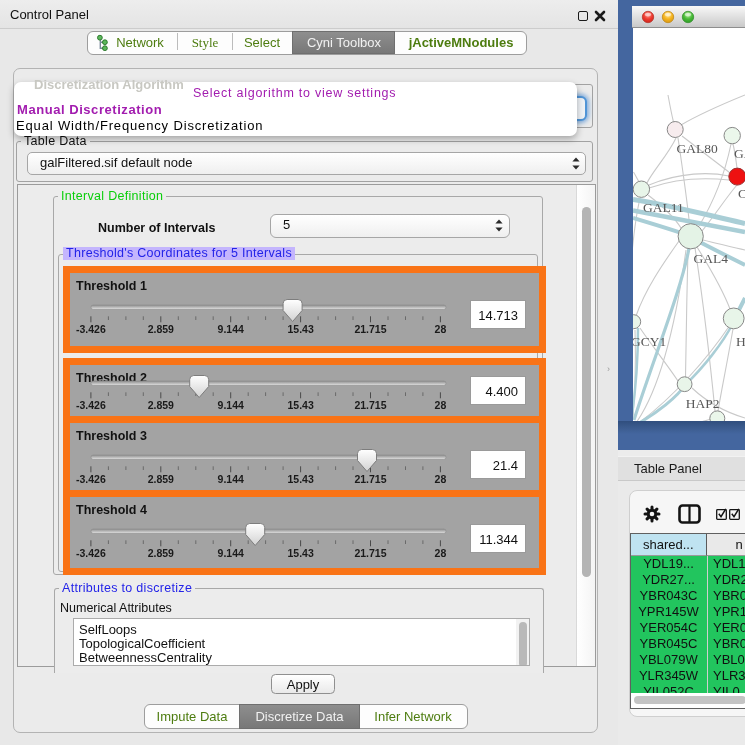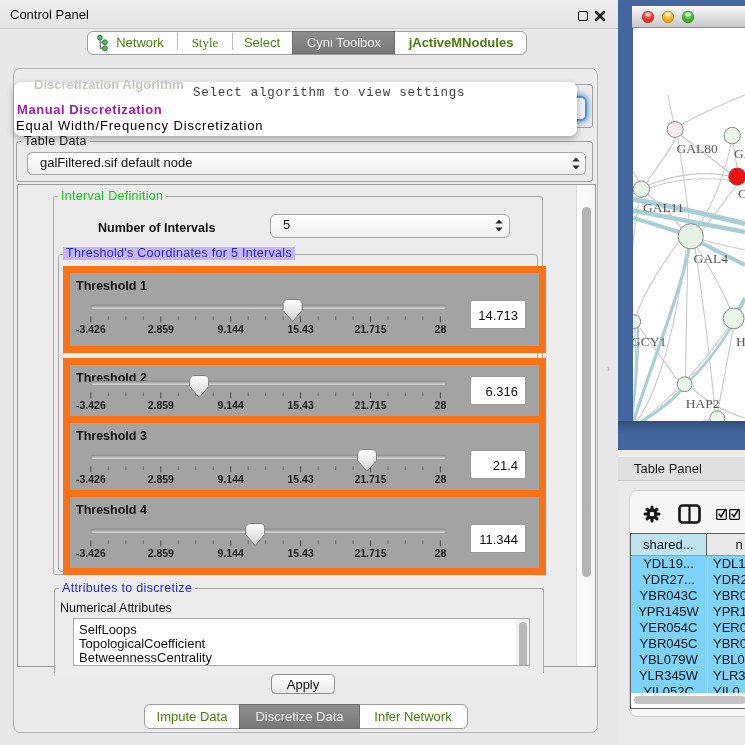--- a/index.html
+++ b/index.html
@@ -160,21 +160,21 @@
     <line x1="359.9" y1="50.3" x2="359.9" y2="54" stroke="#6a6a6a" stroke-width="1"></line>
     <line x1="377.4" y1="50.3" x2="377.4" y2="56.3" stroke="#4a4a4a" stroke-width="1"></line>
     <text x="27.9" y="67" text-anchor="middle" font-size="10.5" font-weight="bold" fill="#1a1a1a" font-family="Liberation Sans,sans-serif">-3.426</text>
     <text x="97.8" y="67" text-anchor="middle" font-size="10.5" font-weight="bold" fill="#1a1a1a" font-family="Liberation Sans,sans-serif">2.859</text>
     <text x="167.7" y="67" text-anchor="middle" font-size="10.5" font-weight="bold" fill="#1a1a1a" font-family="Liberation Sans,sans-serif">9.144</text>
     <text x="237.6" y="67" text-anchor="middle" font-size="10.5" font-weight="bold" fill="#1a1a1a" font-family="Liberation Sans,sans-serif">15.43</text>
     <text x="307.5" y="67" text-anchor="middle" font-size="10.5" font-weight="bold" fill="#1a1a1a" font-family="Liberation Sans,sans-serif">21.715</text>
     <text x="377.4" y="67" text-anchor="middle" font-size="10.5" font-weight="bold" fill="#1a1a1a" font-family="Liberation Sans,sans-serif">28</text>
     <path d="M126.7,37.5 a4.0,4.0 0 0 1 4.0,-4.0 l11.0,0 a4.0,4.0 0 0 1 4.0,4.0 l0,7 L136.2,55.5 L126.7,44.5 z" fill="url(#th2)" stroke="#7d7d7d" stroke-width="1"></path>
   </svg>
-<div class="vbox" style="left:470px;top:376px;width:56px;height:29px;line-height:29px;padding-right:7px;box-sizing:border-box;">6.316</div>
+<div class="vbox" style="left:470px;top:376px;width:56px;height:29px;line-height:29px;padding-right:7px;box-sizing:border-box;">4.400</div>
 <div class="thbox" style="top:416px;height:71px;">
     <div class="thtitle">Threshold 3</div>
   </div>
 <svg class="abs" style="left:63px;top:416px;" width="469" height="71" viewBox="0 0 469 71">
     <defs>
       <linearGradient id="tg3" x1="0" y1="0" x2="0" y2="1">
         <stop offset="0" stop-color="#8e8e8e"></stop>
         <stop offset="0.5" stop-color="#b9b9b9"></stop>
         <stop offset="1" stop-color="#e2e2e2"></stop>
       </linearGradient>
@@ -277,21 +277,21 @@
 <div class="abs" style="left:271px;top:677px;width:64px;text-align:center;font-size:13px;color:#111;">Apply</div>
 
 <div class="seg" style="left:144px;top:704px;width:322px;height:23px;"></div>
 <div class="abs" style="left:239px;top:704px;width:121px;height:25px;background:linear-gradient(#8e8e8e,#787878);border:1px solid #6f6f6f;box-sizing:border-box;"></div>
 <div class="segtxt" style="left:144px;width:96px;top:709px;">Impute Data</div>
 <div class="segtxt" style="left:239px;width:121px;top:709px;color:#f1f1f1;">Discretize Data</div>
 <div class="segtxt" style="left:360px;width:106px;top:709px;">Infer Network</div>
 
 <div class="abs" style="left:14px;top:82px;width:563px;height:54px;background:#ffffff;border-radius:7px;box-shadow:0 3px 7px rgba(0,0,0,0.30);"></div>
 <div class="abs" style="left:34px;top:77px;font-size:13px;font-weight:bold;color:#c8c8c2;">Discretization Algorithm</div>
-<div class="abs" style="left:193px;top:86px;font-size:12.5px;color:#404040;letter-spacing:0.75px;font-family:Liberation Mono, monospace;">Select algorithm to view settings</div>
+<div class="abs" style="left:193px;top:86px;font-size:12.5px;color:#a21caf;letter-spacing:0.75px;">Select algorithm to view settings</div>
 <div class="abs" style="left:17px;top:102px;font-size:13px;font-weight:bold;color:#a21caf;letter-spacing:0.55px;">Manual Discretization</div>
 <div class="abs" style="left:16px;top:118px;font-size:13px;color:#000;letter-spacing:0.85px;">Equal Width/Frequency Discretization</div>
 
 <div class="abs" style="left:607px;top:364px;width:6px;height:9px;color:#9a9a9a;font-size:9px;">›</div>
 
 <div class="abs" style="left:618px;top:0;width:127px;height:450px;background:#44669f;"></div>
 <div class="abs" style="left:618px;top:421px;width:127px;height:29px;background:linear-gradient(#304e7e 0%,#3a5a8c 20%,#44669f 45%,#44669f 100%);"></div>
 
 <div class="abs" style="left:632px;top:6px;width:113px;height:22px;background:linear-gradient(#f8f8f8,#c9c9c9);border-bottom:1px solid #8e8e8e;box-sizing:border-box;"></div>
 <svg class="abs" style="left:640px;top:9px;" width="105" height="16" viewBox="0 0 105 16">
@@ -407,21 +407,21 @@
   <line x1="11.5" y1="2" x2="11.5" y2="18" stroke="#141414" stroke-width="2.2"></line>
 </svg>
 
 <svg class="abs" style="left:716px;top:507px;" width="26" height="13" viewBox="0 0 26 13">
   <rect x="0.7" y="2.7" width="9.6" height="9.6" rx="0.8" fill="none" stroke="#141414" stroke-width="1.3"></rect>
   <path d="M2.8 6.8 L5 9.6 L9.8 1.8" stroke="#141414" stroke-width="1.5" fill="none"></path>
   <rect x="13.7" y="2.7" width="9.6" height="9.6" rx="0.8" fill="none" stroke="#141414" stroke-width="1.3"></rect>
   <path d="M15.8 6.8 L18 9.6 L22.8 1.8" stroke="#141414" stroke-width="1.5" fill="none"></path>
 </svg>
 
-<div class="abs" style="left:630px;top:533px;width:115px;height:176px;background:#7dd3fc;border:1.5px solid #606060;border-right:none;box-sizing:border-box;overflow:hidden;">
+<div class="abs" style="left:630px;top:533px;width:115px;height:176px;background:#22c55e;border:1.5px solid #606060;border-right:none;box-sizing:border-box;overflow:hidden;">
   <div style="position:absolute;left:0;top:0;width:75.5px;height:22px;background:#bfe3f1;border-right:1.5px solid #5a5a5a;border-bottom:1px solid #9a9a9a;box-sizing:border-box;text-align:center;font-size:13px;color:#111;line-height:21px;">shared...</div>
   <div style="position:absolute;left:75.5px;top:0;width:40px;height:22px;background:#e9e9e9;border-bottom:1px solid #9a9a9a;box-sizing:border-box;font-size:13px;color:#111;line-height:21px;padding-left:29px;">n</div>
   <div style="position:absolute;left:75.5px;top:22px;width:1px;height:152px;background:#cfcfcf;"></div>
   <div style="position:absolute;left:0;top:22px;width:75px;text-align:center;font-size:13px;color:#111;line-height:16px;">YDL19...<br>YDR27...<br>YBR043C<br>YPR145W<br>YER054C<br>YBR045C<br>YBL079W<br>YLR345W<br>YIL052C</div>
   <div style="position:absolute;left:82px;top:22px;width:60px;font-size:13px;color:#111;line-height:16px;">YDL1<br>YDR2<br>YBR0<br>YPR1<br>YER0<br>YBR0<br>YBL0<br>YLR3<br>YIL0</div>
   <div style="position:absolute;left:0;top:159px;width:115px;height:15px;background:#ffffff;"></div>
   <div style="position:absolute;left:3px;top:162px;width:112px;height:8px;background:#c4c4c4;border-radius:4px;"></div>
 </div>
 
 </body></html>

